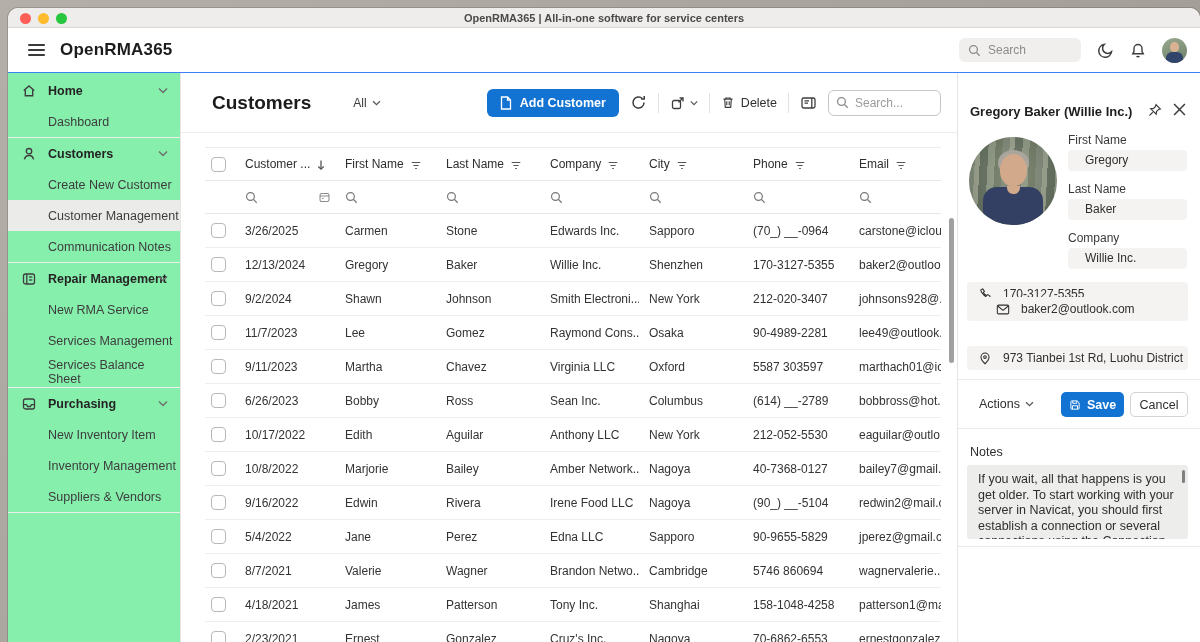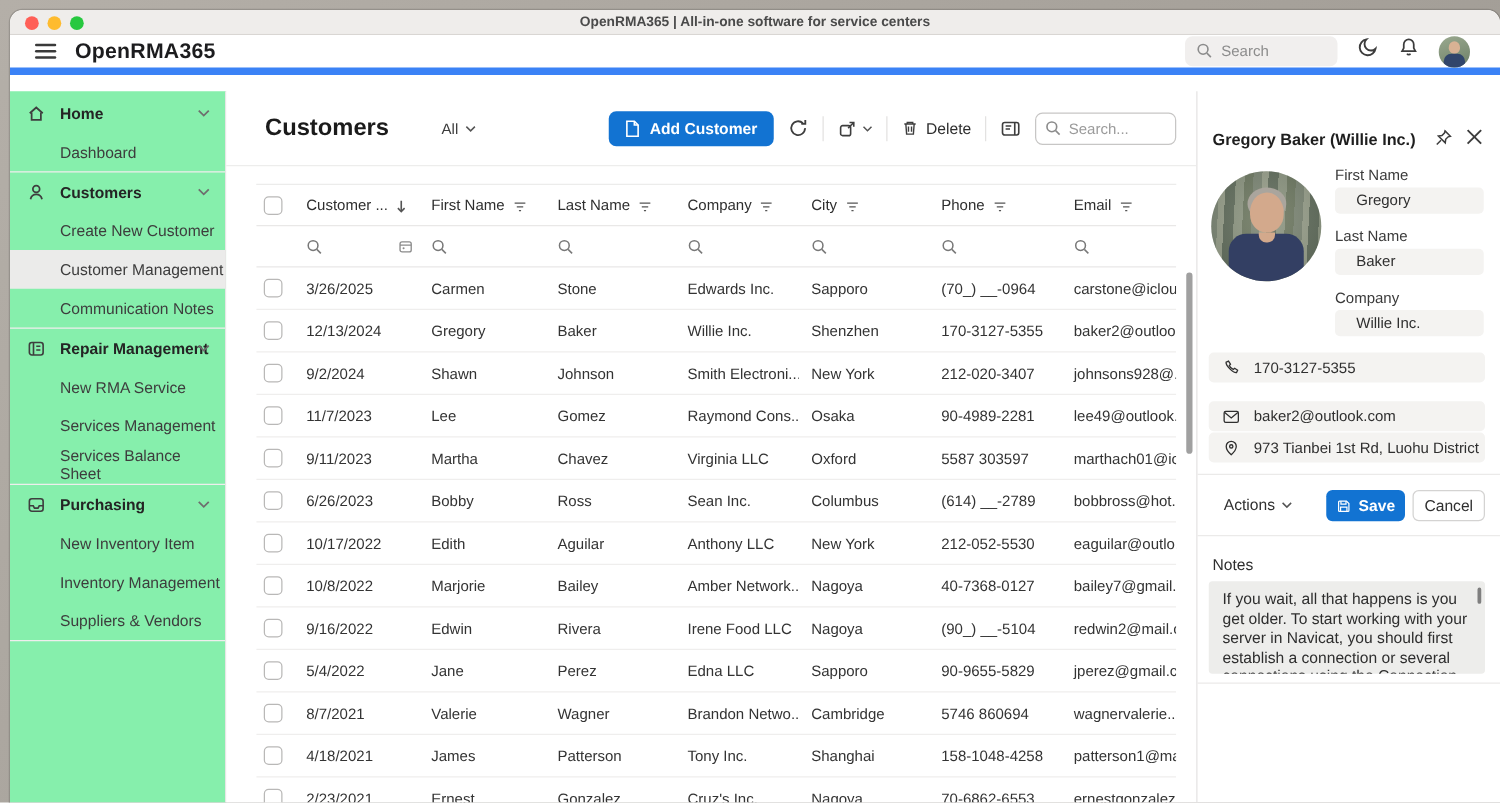--- a/index.html
+++ b/index.html
@@ -8,25 +8,25 @@
   .window { position:absolute; left:8px; top:8px; right:0; bottom:0; background:#fff; border-radius:10px 10px 0 0; box-shadow:0 0 0 1px rgba(0,0,0,.15); overflow:hidden; }
 
   
   .titlebar { position:absolute; left:0; top:0; right:0; height:20px; background:#efedeb; border-bottom:1px solid #d9d6d3; border-radius:10px 10px 0 0; }
   .lights { position:absolute; left:12px; top:5px; display:flex; gap:7px; }
   .light { width:11px; height:11px; border-radius:50%; }
   .light.red { background:#ff5f57; } .light.yellow { background:#febb2e; } .light.green { background:#27c83f; }
   .win-title { position:absolute; left:0; right:0; top:0; height:20px; line-height:20px; text-align:center; font-size:11px; font-weight:bold; color:#4a4a4a; }
 
   
-  .appheader { position:absolute; left:0; right:0; top:20px; height:32px; background:#fff; border-bottom:6px solid #3b82f6; display:flex; align-items:center; }
+  .appheader { position:absolute; left:0; right:0; top:20px; height:45px; background:#fff; border-bottom:1px solid #3b82f6; display:flex; align-items:center; }
   .hamburger { width:17px; height:12px; display:flex; flex-direction:column; justify-content:space-between; margin-left:20px; cursor:pointer; }
   .hamburger span { height:1.6px; background:#3a3a3a; border-radius:1px; }
   .app-title { font-size:17px; font-weight:600; color:#1c1c1e; margin-left:15px; letter-spacing:.2px; }
-  .hdr-right { margin-left:auto; display:flex; align-items:flex-start; gap:16px; padding-right:24px; }
+  .hdr-right { margin-left:auto; display:flex; align-items:center; gap:16px; padding-right:13px; }
   .hdr-search { display:flex; align-items:center; gap:7px; width:122px; height:24px; background:#f1efee; border-radius:6px; padding:0 9px; color:#8c8c8c; }
   .hdr-search input { border:none; outline:none; background:transparent; font-size:12px; width:80px; color:#333; font-family:inherit; }
   .hdr-search input::placeholder { color:#8c8c8c; }
   .icon-btn { display:flex; align-items:center; justify-content:center; color:#3c3c3c; cursor:pointer; }
   .avatar { width:25px; height:25px; border-radius:50%; position:relative; overflow:hidden; background:linear-gradient(160deg,#9aa98f 0%,#7f9077 60%,#6c7d66 100%); }
   .avatar .a-head { position:absolute; left:8px; top:4px; width:9px; height:10px; border-radius:50% 50% 45% 45%; background:#d9b294; }
   .avatar .a-body { position:absolute; left:4px; top:14px; width:17px; height:11px; border-radius:6px 6px 0 0; background:#31456b; }
 
   
   .sidebar { position:absolute; left:0; top:65px; width:173px; bottom:0; background:#86efac; border-right:1px solid #e7e6e5; padding-top:2px; }
@@ -630,21 +630,21 @@
     <div class="f-input" style="top:175px;">Willie Inc.</div>
 
     <div class="c-row" style="top:209px;">
       <span class="c-ico">
           <svg width="14" height="14" viewBox="0 0 16 16" fill="none" stroke="currentColor" stroke-width="1.2">
             <path d="M3.3 3.2c-.4 3.1 6.4 9.9 9.5 9.5l1-2.2-2.7-1.8-1.3 1.1c-1.4-.6-3-2.2-3.6-3.6l1.1-1.3L5.5 2.2z"></path>
           </svg>
         </span>
       <span>170-3127-5355</span>
     </div>
-    <div class="c-row" style="top:248px;">
+    <div class="c-row" style="top:224px;padding-left:18px;">
       <span class="c-ico">
           <svg width="14" height="13" viewBox="0 0 16 14" fill="none" stroke="currentColor" stroke-width="1.2">
             <rect x="1.5" y="2" width="13" height="10" rx="1.4"></rect>
             <polyline points="2,3 8,8 14,3"></polyline>
           </svg>
         </span>
       <span>baker2@outlook.com</span>
     </div>
     <div class="c-row" style="top:273px;">
       <span class="c-ico">

